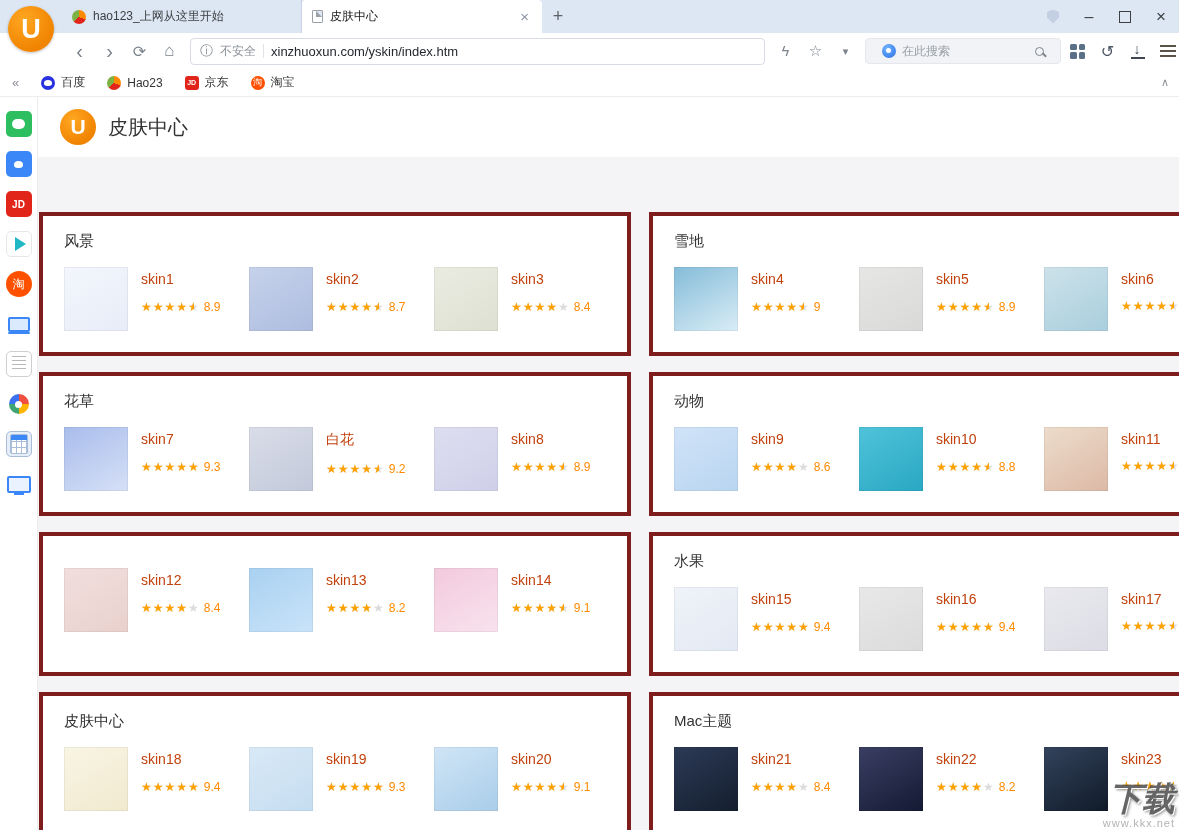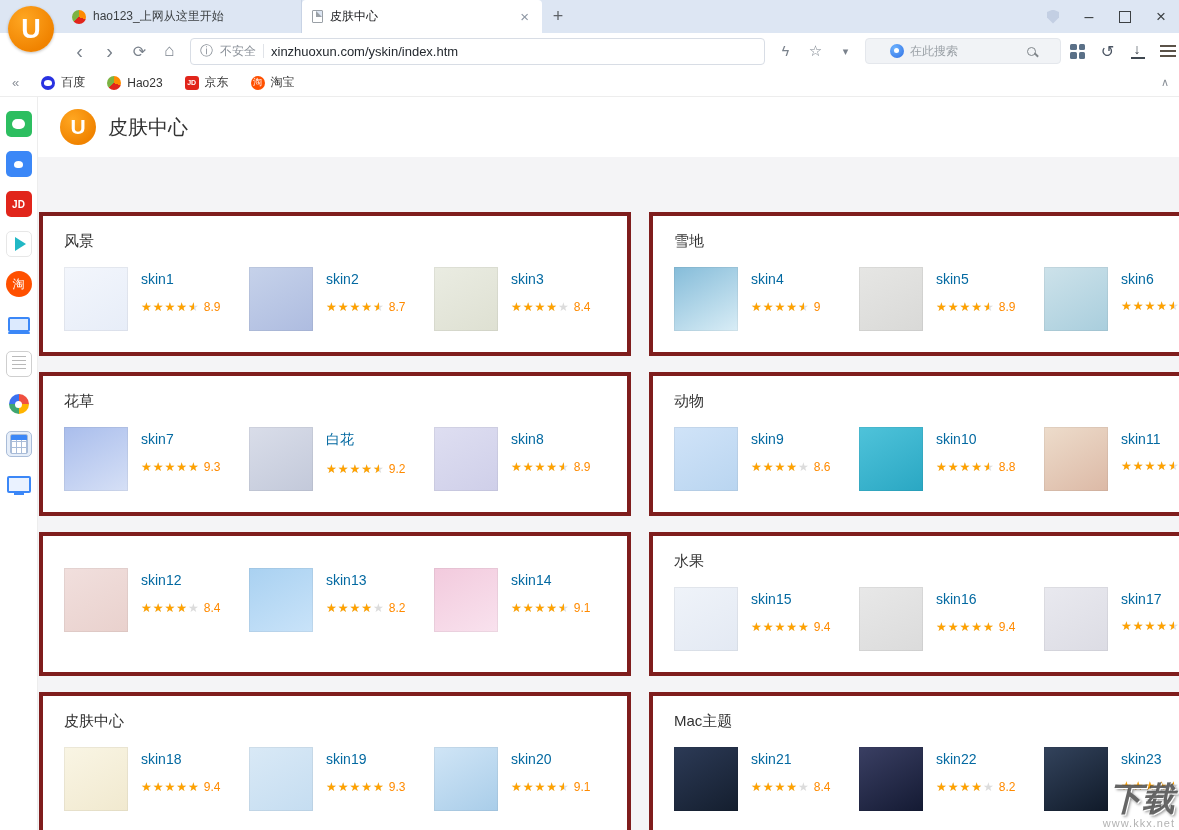--- a/index.html
+++ b/index.html
@@ -38,21 +38,21 @@
   .nb-home::before{content:"⌂";font-size:17px}
   .addressbar{width:575px;height:27px;border:1px solid #d8dde5;border-radius:4px;display:flex;align-items:center;padding:0 9px;gap:7px;margin:0 4px;background:#fff;flex:none}
   .sec-icon{color:#8a9098;font-size:13px}
   .sec-label{color:#8a9098;font-size:12px;white-space:nowrap}
   .addr-sep{width:1px;height:14px;background:#e0e3e8;flex:none}
   .addr-url{color:#24292f;font-size:13px;flex:1;white-space:nowrap;overflow:hidden}
   .nb-bolt::before{content:"ϟ";font-size:14px}
   .nb-star::before{content:"☆";font-size:15px}
   .nb-chev::before{content:"▾";font-size:11px}
   .nav-spacer{flex:1}
-  .searchbox{width:196px;height:26px;background:#f1f3f6;border:1px solid #e4e7ec;border-radius:4px;display:flex;align-items:center;padding:0 24px;gap:6px;flex:none}
+  .searchbox{width:196px;height:26px;background:#f1f3f6;border:1px solid #e4e7ec;border-radius:4px;display:flex;align-items:center;padding:0 16px;gap:6px;flex:none}
   .engine-dot{width:14px;height:14px;border-radius:50%;background:radial-gradient(circle at 35% 30%,#6db3ff,#2f6fe4);flex:none;position:relative}
   .engine-dot::after{content:"";position:absolute;left:4px;top:4px;width:5px;height:5px;border-radius:50%;background:#fff}
   .search-input{border:none;background:transparent;outline:none;flex:1;font-size:12px;color:#333;min-width:0;font-family:inherit}
   .search-input::placeholder{color:#9aa0a6}
   .magnifier{width:9px;height:9px;border:1.5px solid #80868b;border-radius:50%;position:relative;flex:none}
   .magnifier::after{content:"";position:absolute;width:5px;height:1.5px;background:#80868b;transform:rotate(45deg);right:-4px;bottom:-1px}
   .grid-icon{width:15px;height:15px;display:grid;grid-template-columns:1fr 1fr;gap:2px}
   .grid-icon i{background:#5a7087;border-radius:1.5px}
   .nb-undo::before{content:"↺";font-size:16px;color:#4b5563}
   .dl-icon{position:relative;width:14px;height:16px;color:#3f4750}
@@ -111,21 +111,21 @@
   .page-body{flex:1;background:#f4f4f6;overflow:hidden;position:relative;padding:55px 0 0 1px}
 
   
   .cards-grid{display:grid;grid-template-columns:592px 592px;gap:16px 18px}
   .card{background:#fff;border:4px solid #7f1d1d;height:144px;padding:16px 21px;overflow:hidden}
   .card-title{font-size:15px;font-weight:normal;color:#333}
   .skins{display:flex;margin-top:16px}
   .skin{width:185px;display:flex;gap:13px;flex:none;cursor:pointer}
   .thumb{width:64px;height:64px;flex:none;box-shadow:inset 0 0 0 1px rgba(0,0,0,.05)}
   .meta{padding-top:4px;min-width:0}
-  .skin-name{font-size:14px;color:#0369a1;white-space:nowrap}
+  .skin-name{font-size:14px;color:#c2410c;white-space:nowrap}
   .rating{margin-top:13px;display:flex;align-items:center;gap:4px}
   .stars{position:relative;font-size:12px;color:#dcdcdc;letter-spacing:1px;line-height:1;white-space:nowrap}
   .stars .fill{position:absolute;left:0;top:0;overflow:hidden;white-space:nowrap;color:#ffa200}
   .score{font-size:12px;color:#ff8a00;white-space:nowrap}
 
   
   .watermark{position:absolute;right:4px;bottom:1px;text-align:right;pointer-events:none;line-height:1.1}
   .wm-big{font-size:33px;font-weight:bold;color:rgba(75,75,75,.85);text-shadow:1px 1px 0 #fff,2px 2px 3px rgba(0,0,0,.45);font-style:italic}
   .wm-url{font-size:11px;color:#b3b3b3;letter-spacing:1px}
 </style>

